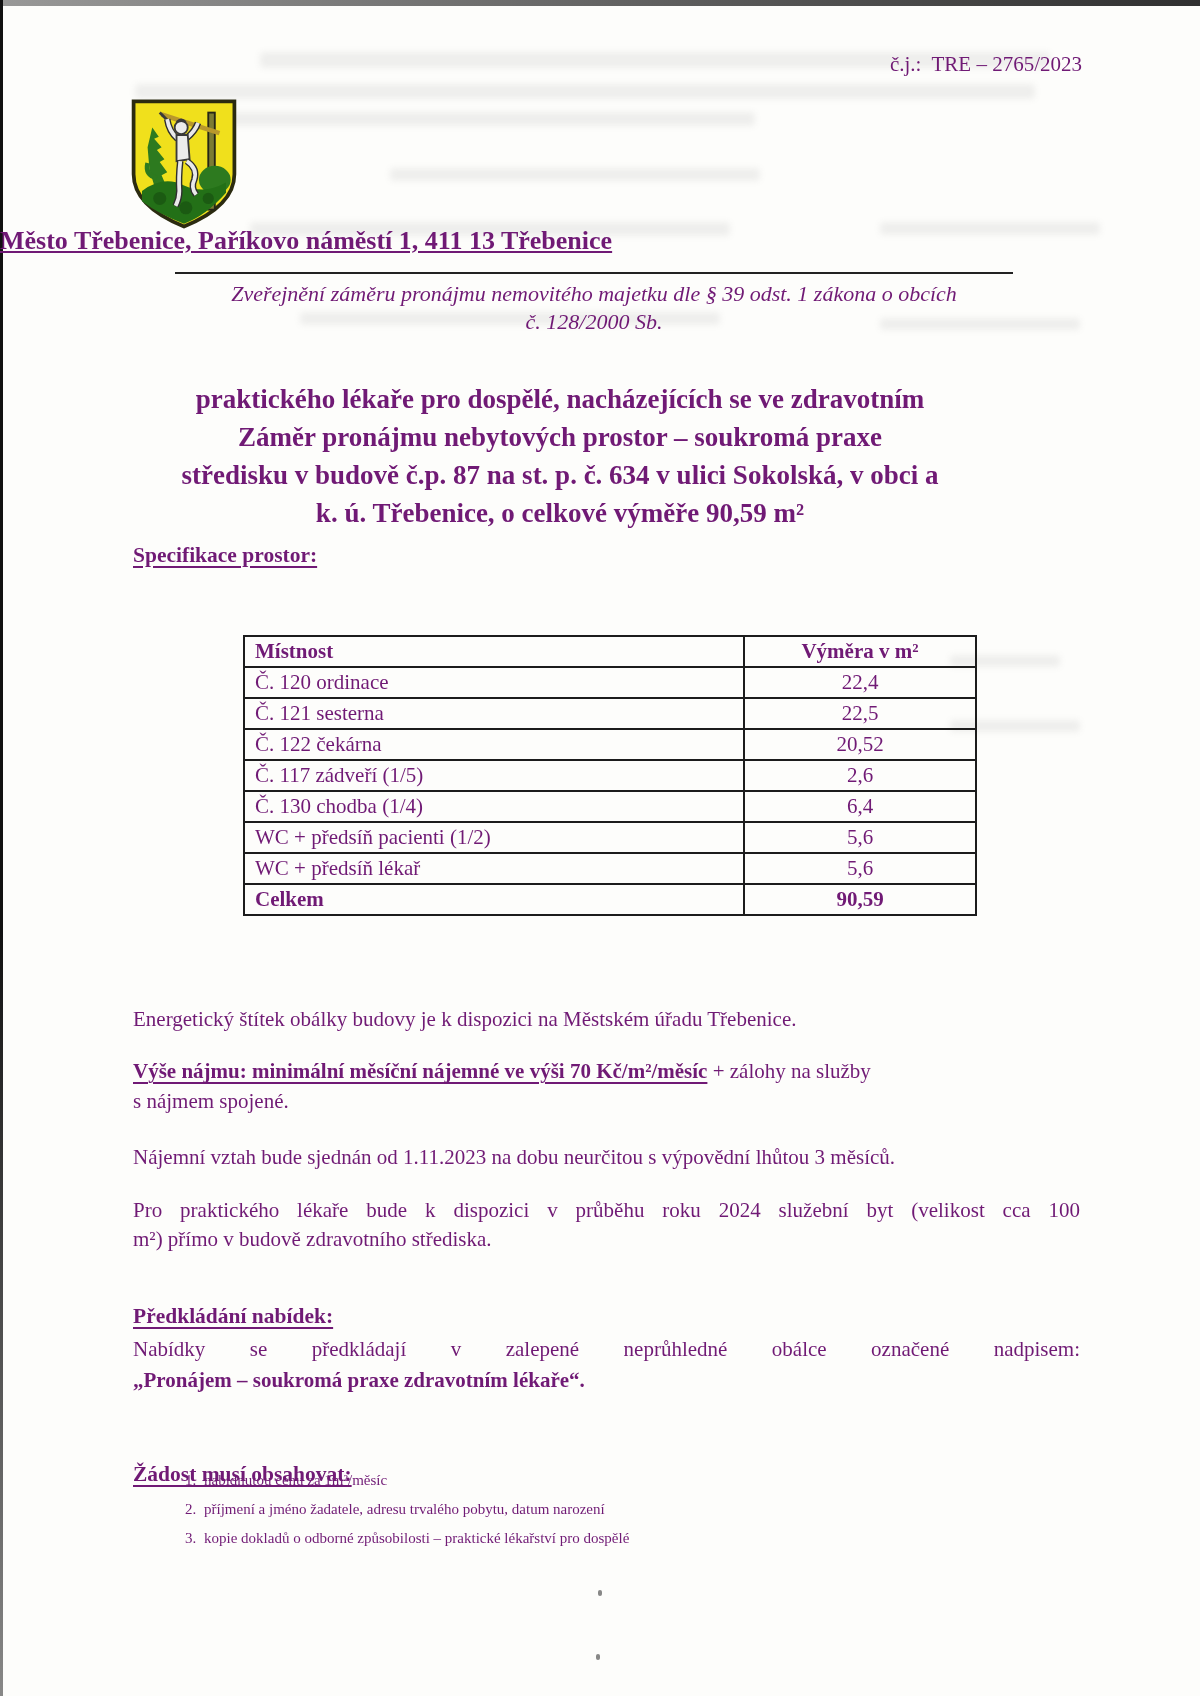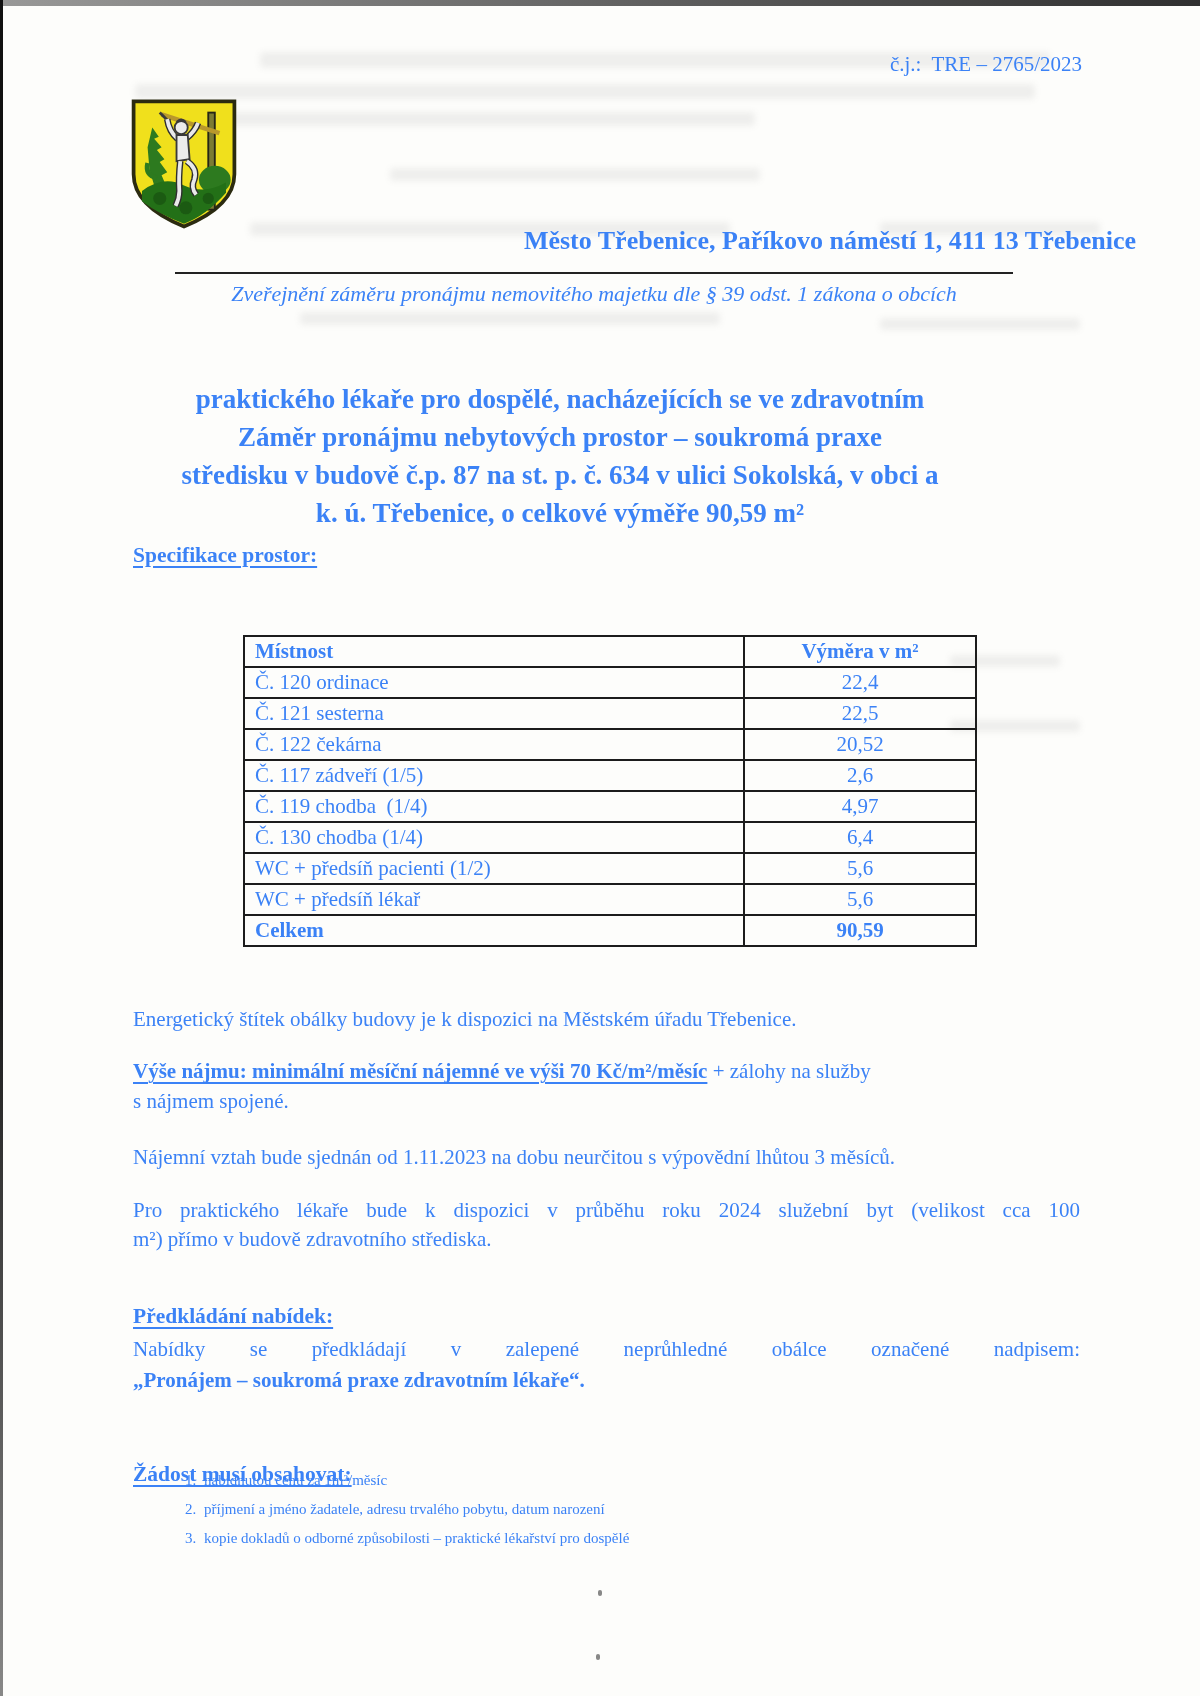--- a/index.html
+++ b/index.html
@@ -1,37 +1,37 @@
 <!DOCTYPE html>
 <html><head>
 <meta charset="utf-8">
 <style>
   html,body { margin:0; padding:0; background:#d9d9d9; }
   .page {
     position:relative; width:1200px; height:1696px; margin:0 auto;
-    background:#fdfdfb; color:#3b82f6; overflow:hidden;
+    background:#fdfdfb; color:#701a75; overflow:hidden;
     font-family:"Liberation Serif","DejaVu Serif",serif;
   }
   
   .edge-top { position:absolute; top:0; left:0; width:100%; height:6px;
     background:linear-gradient(to right, rgba(70,70,70,.55), rgba(25,25,25,.9)); }
   .edge-left { position:absolute; top:0; left:0; width:3px; height:100%;
     background:linear-gradient(to bottom, #111 55%, rgba(40,40,40,.55)); }
   .smudge { position:absolute; background:#8f8f8f; opacity:.13; border-radius:4px;
     filter:blur(3px); }
   .speck { position:absolute; width:4px; height:6px; background:#555; opacity:.7;
     border-radius:2px; }
 
   .ref { position:absolute; top:52px; right:118px; font-size:21px; white-space:pre; }
 
   .coa { position:absolute; left:128px; top:92px; width:112px; height:142px; }
   .coa svg { width:100%; height:100%; display:block; }
 
-  .muni { position:absolute; top:226px; left:0; width:1136px; text-align:right;
-    font-weight:bold; font-size:26px; }
+  .muni { position:absolute; top:226px; left:0; width:1136px; text-align:left;
+    font-weight:bold; font-size:26px;text-decoration:underline; }
 
   .subhead { position:absolute; top:272px; left:175px; width:838px; text-align:center; }
   .subhead .rule { border:none; border-top:2px solid #222; margin:0 0 6px 0; }
   .subhead .line { font-style:italic; font-size:22px; line-height:28px; }
 
   .title { position:absolute; top:380px; left:80px; width:960px; text-align:center;
     font-weight:bold; font-size:27px; line-height:38px; }
 
   .section-heading { position:absolute; left:133px; font-weight:bold; font-size:21.5px;
     text-decoration:underline; text-decoration-thickness:2px; text-underline-offset:4px; }
@@ -103,20 +103,21 @@
       <path d="M63 72 Q75 80 71 92 Q67 100 73 108" stroke="#2e2e2e" stroke-width="7" fill="none"></path>
       <path d="M63 72 Q75 80 71 92 Q67 100 73 108" stroke="#e9e9e9" stroke-width="4" fill="none"></path>
     </svg>
   </div>
 
   <div class="muni">Město Třebenice, Paříkovo náměstí 1, 411 13 Třebenice</div>
 
   <div class="subhead">
     <hr class="rule">
     <div class="line">Zveřejnění záměru pronájmu nemovitého majetku dle § 39 odst. 1 zákona o obcích</div>
+    <div class="line">č. 128/2000 Sb.</div>
   </div>
 
   <div class="title">
     <div>praktického lékaře pro dospělé, nacházejících se ve zdravotním</div>
     <div>Záměr pronájmu nebytových prostor – soukromá praxe</div>
     <div>středisku v budově č.p. 87 na st. p. č. 634 v ulici Sokolská, v obci a</div>
     <div>k. ú. Třebenice, o celkové výměře 90,59 m²</div>
   </div>
 
   <div class="section-heading" style="top:543px;">Specifikace prostor:</div>
@@ -137,24 +138,20 @@
         <td class="c1">Č. 121 sesterna</td>
         <td class="c2">22,5</td>
       </tr>
       <tr>
         <td class="c1">Č. 122 čekárna</td>
         <td class="c2">20,52</td>
       </tr>
       <tr>
         <td class="c1">Č. 117 zádveří (1/5)</td>
         <td class="c2">2,6</td>
-      </tr>
-      <tr>
-        <td class="c1">Č. 119 chodba  (1/4)</td>
-        <td class="c2">4,97</td>
       </tr>
       <tr>
         <td class="c1">Č. 130 chodba (1/4)</td>
         <td class="c2">6,4</td>
       </tr>
       <tr>
         <td class="c1">WC + předsíň pacienti (1/2)</td>
         <td class="c2">5,6</td>
       </tr>
       <tr>

